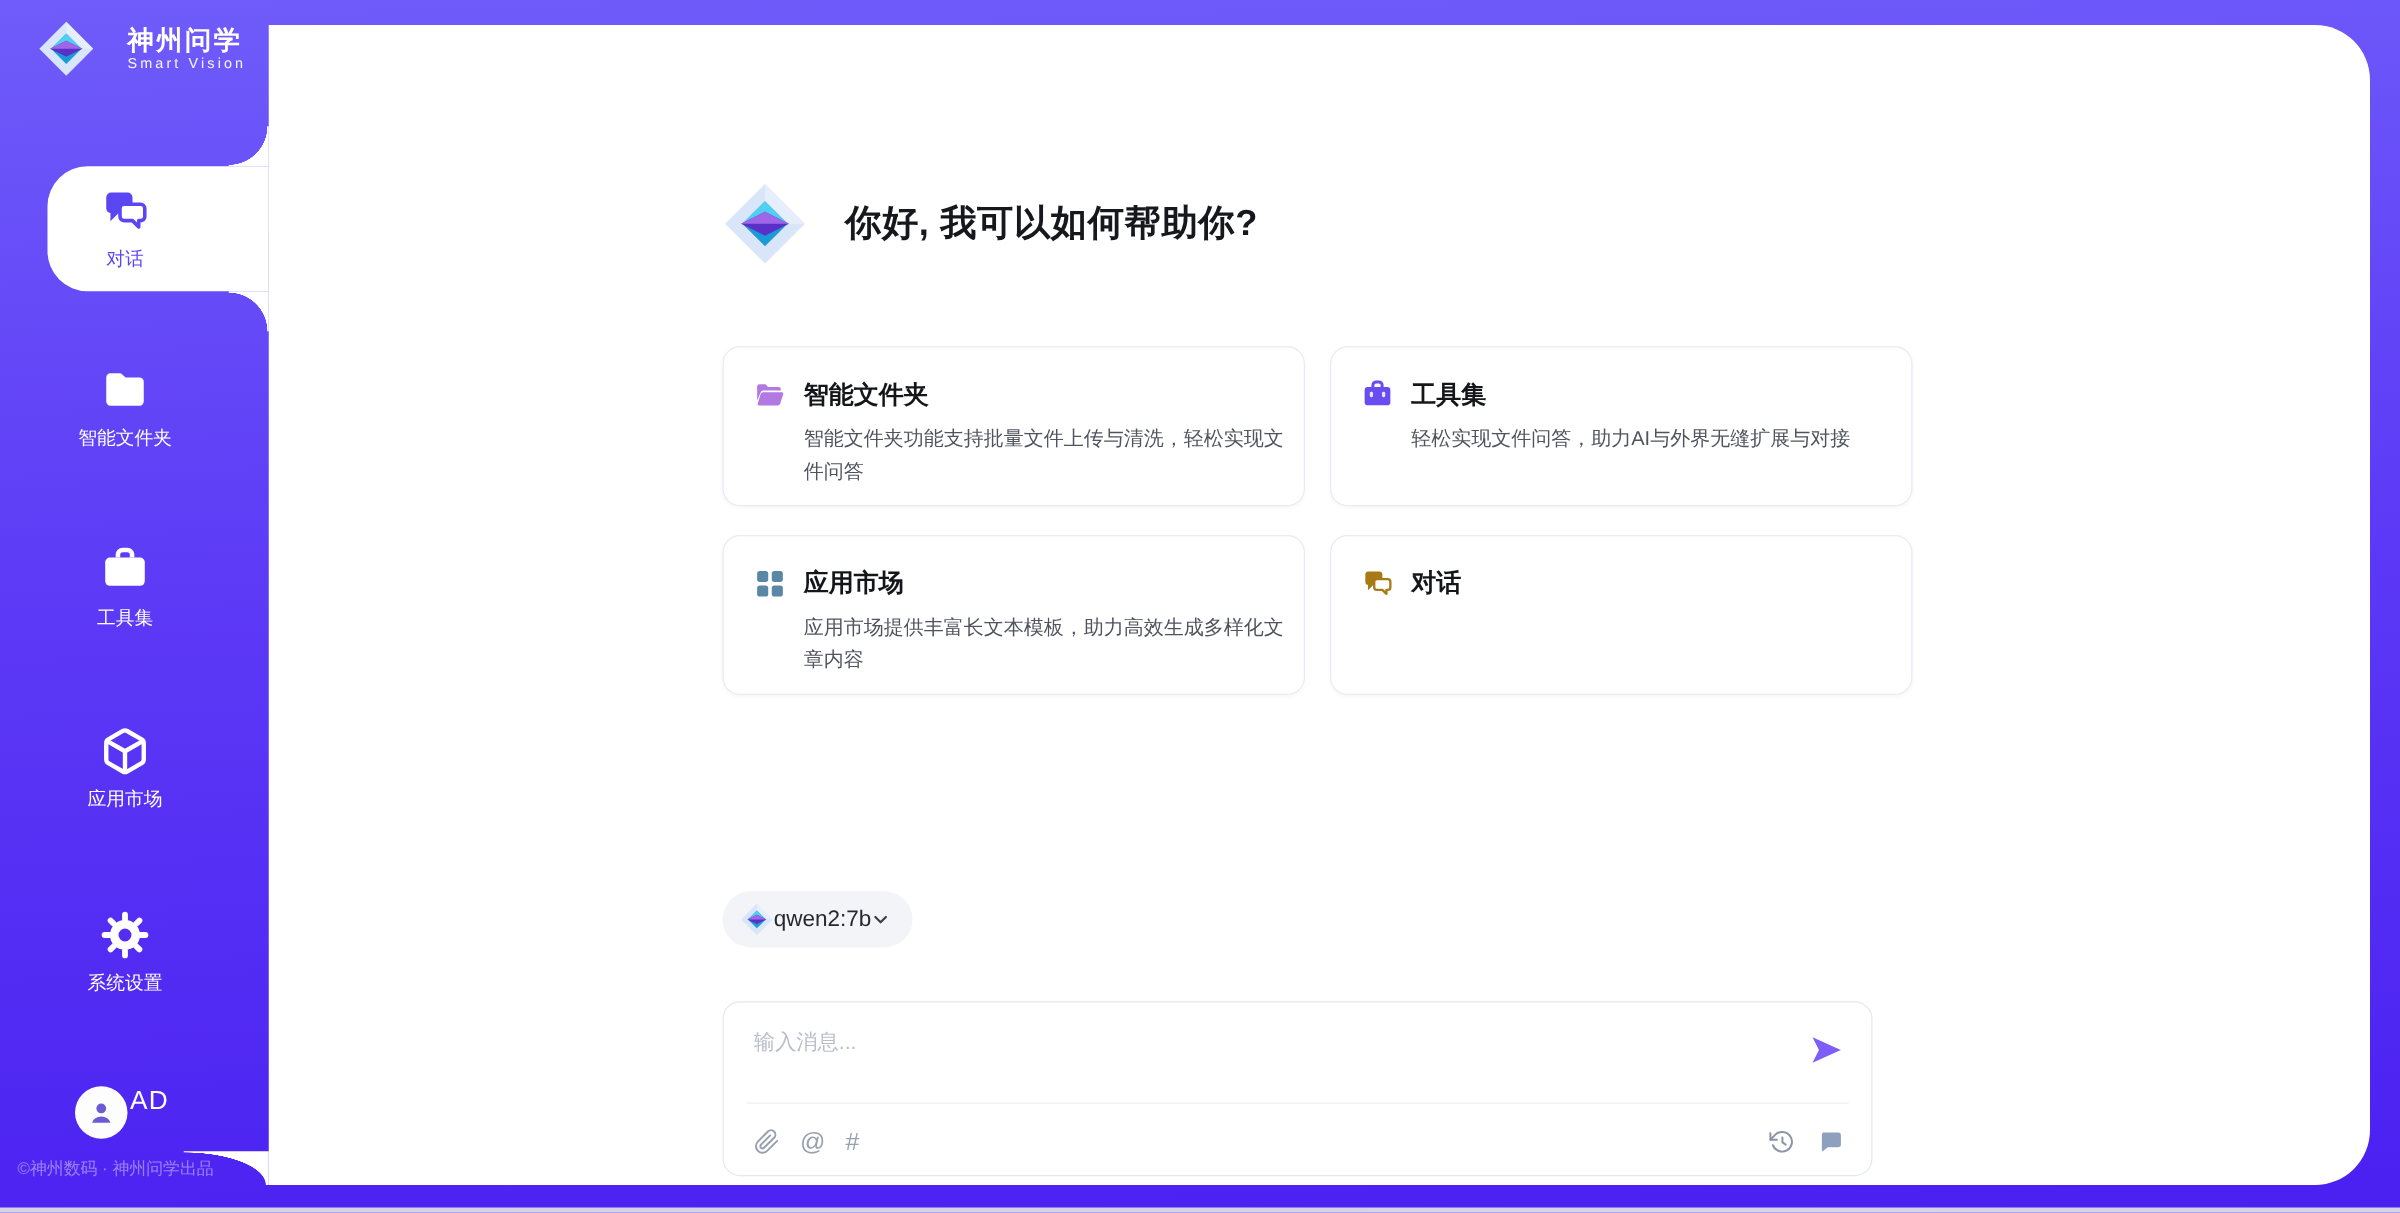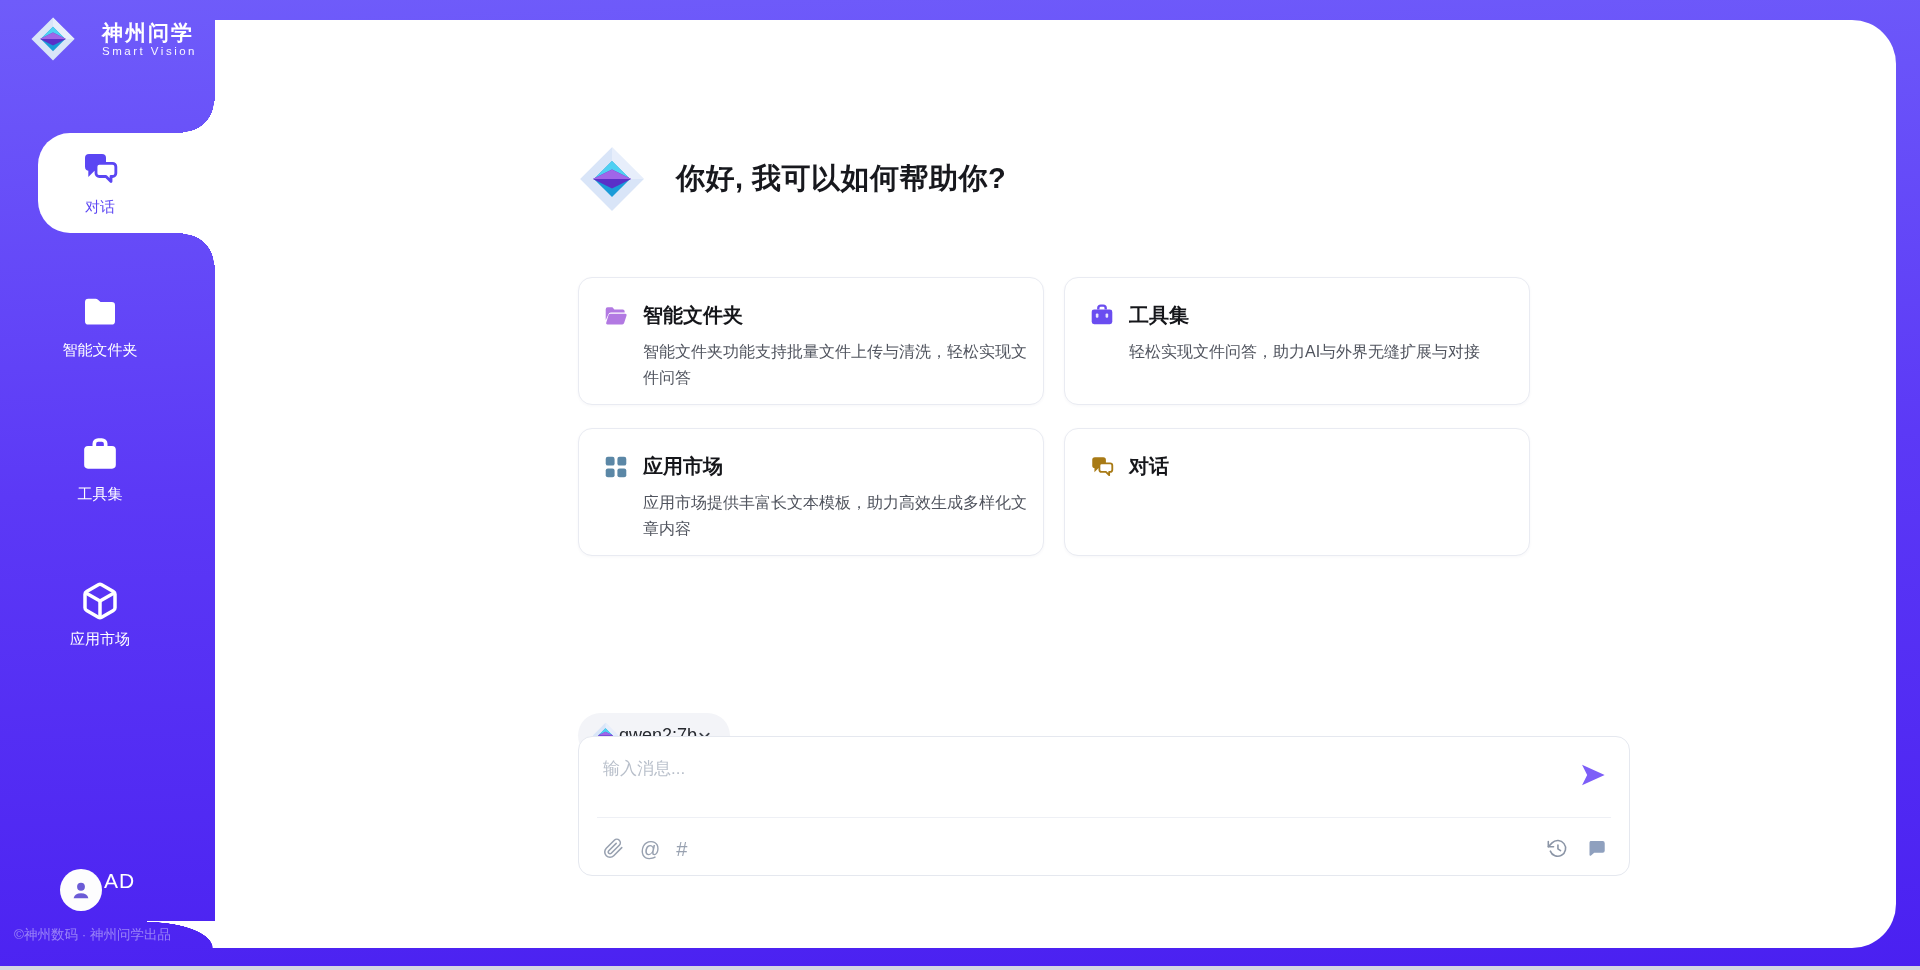--- a/index.html
+++ b/index.html
@@ -56,21 +56,21 @@
   .card-head { display:flex; align-items:center; gap:14px; }
   .card-head svg { width:26px; height:26px; flex:0 0 auto; }
   .card-title { font-size:20px; font-weight:700; color:#15161a; }
   .card-desc { margin:10px 0 0 40px; width:396px; font-size:16px; line-height:1.6; color:#50545e; }
 
   .model-pill { position:absolute; left:363px; top:693px; height:45px; display:inline-flex; align-items:center;
     padding:0 18px 0 14px; background:#f3f4f8; border-radius:23px; cursor:pointer; }
   .model-pill .gem { width:27px; height:27px; }
   .model-name { font-size:18px; color:#25282e; }
 
-  .composer { position:absolute; left:363px; top:716px; width:1052px; height:140px;
+  .composer { position:absolute; left:363px; top:781px; width:920px; height:140px;
     border:1px solid #e5e8ef; border-radius:14px; background:#fff; }
   .composer textarea { position:absolute; left:0; top:0; width:100%; height:64px; border:none; outline:none;
     resize:none; background:transparent; padding:20px 70px 0 24px; font-size:17px; color:#333;
     font-family:"Liberation Sans","DejaVu Sans",sans-serif; }
   .composer textarea::placeholder { color:#b8bfca; }
   .send-btn { position:absolute; right:22px; top:24px; width:28px; height:28px; cursor:pointer; }
   .composer-divider { position:absolute; left:18px; right:18px; top:80px; height:1px; background:#eef0f5; }
   .composer-tools { position:absolute; left:24px; right:22px; bottom:16px; display:flex; align-items:center; gap:16px; }
   .tool { color:#98a1b0; font-size:20px; line-height:1; cursor:pointer; display:flex; align-items:center; }
   .tool svg { width:21px; height:21px; }
@@ -168,20 +168,26 @@
     <span class="nav-label">工具集</span>
   </div>
 
   <div class="nav-item" style="top:565px">
     <svg viewBox="0 0 24 24">
         <use href="#cube"></use>
       </svg>
     <span class="nav-label">应用市场</span>
   </div>
 
+  <div class="nav-item" style="top:712px">
+    <svg viewBox="0 0 24 24">
+        <use href="#gear"></use>
+      </svg>
+    <span class="nav-label">系统设置</span>
+  </div>
 
   <div class="user-row">
     <div class="avatar">
       <svg viewBox="0 0 24 24">
         <circle cx="12" cy="9" r="3.6" fill="#6b5bd6"></circle>
         <path d="M5.2 19.6a6.9 5.6 0 0 1 13.6 0z" fill="#6b5bd6"></path>
       </svg>
     </div>
     <span class="user-initials">AD</span>
   </div>

